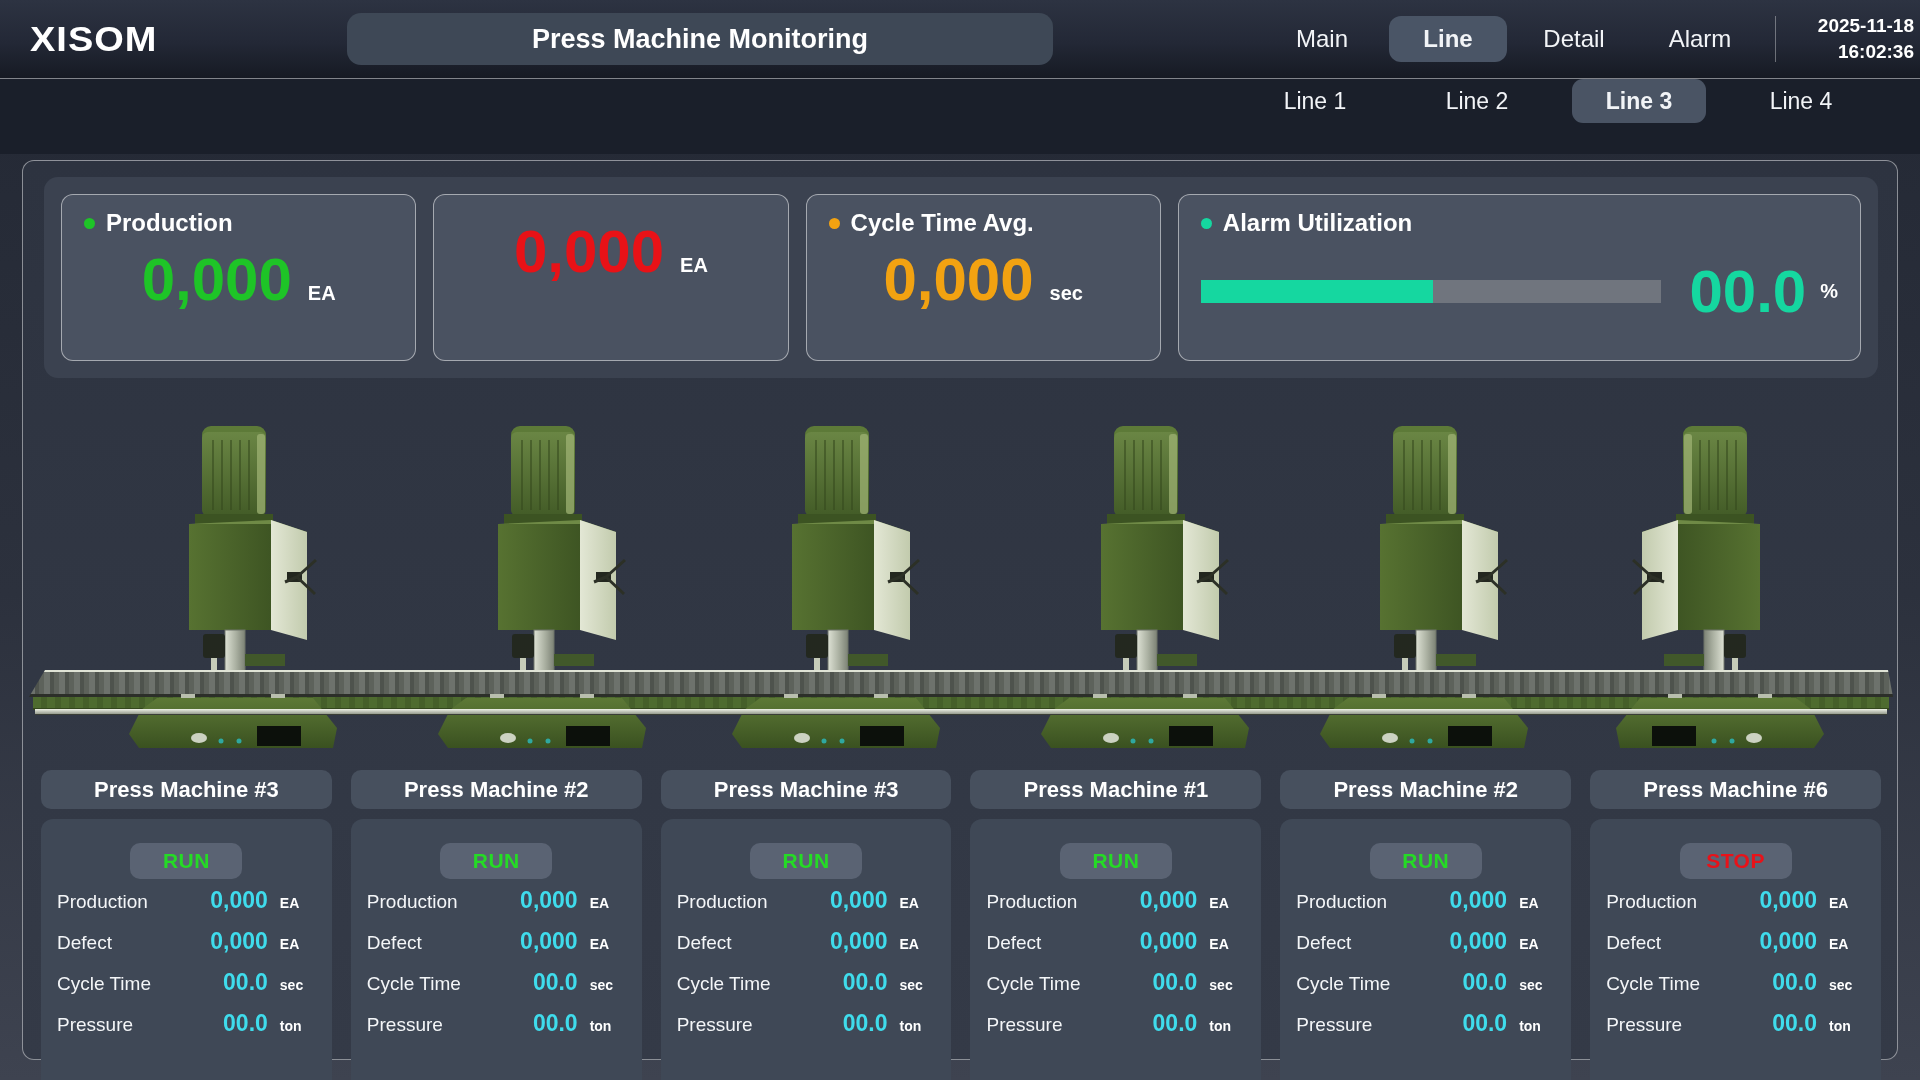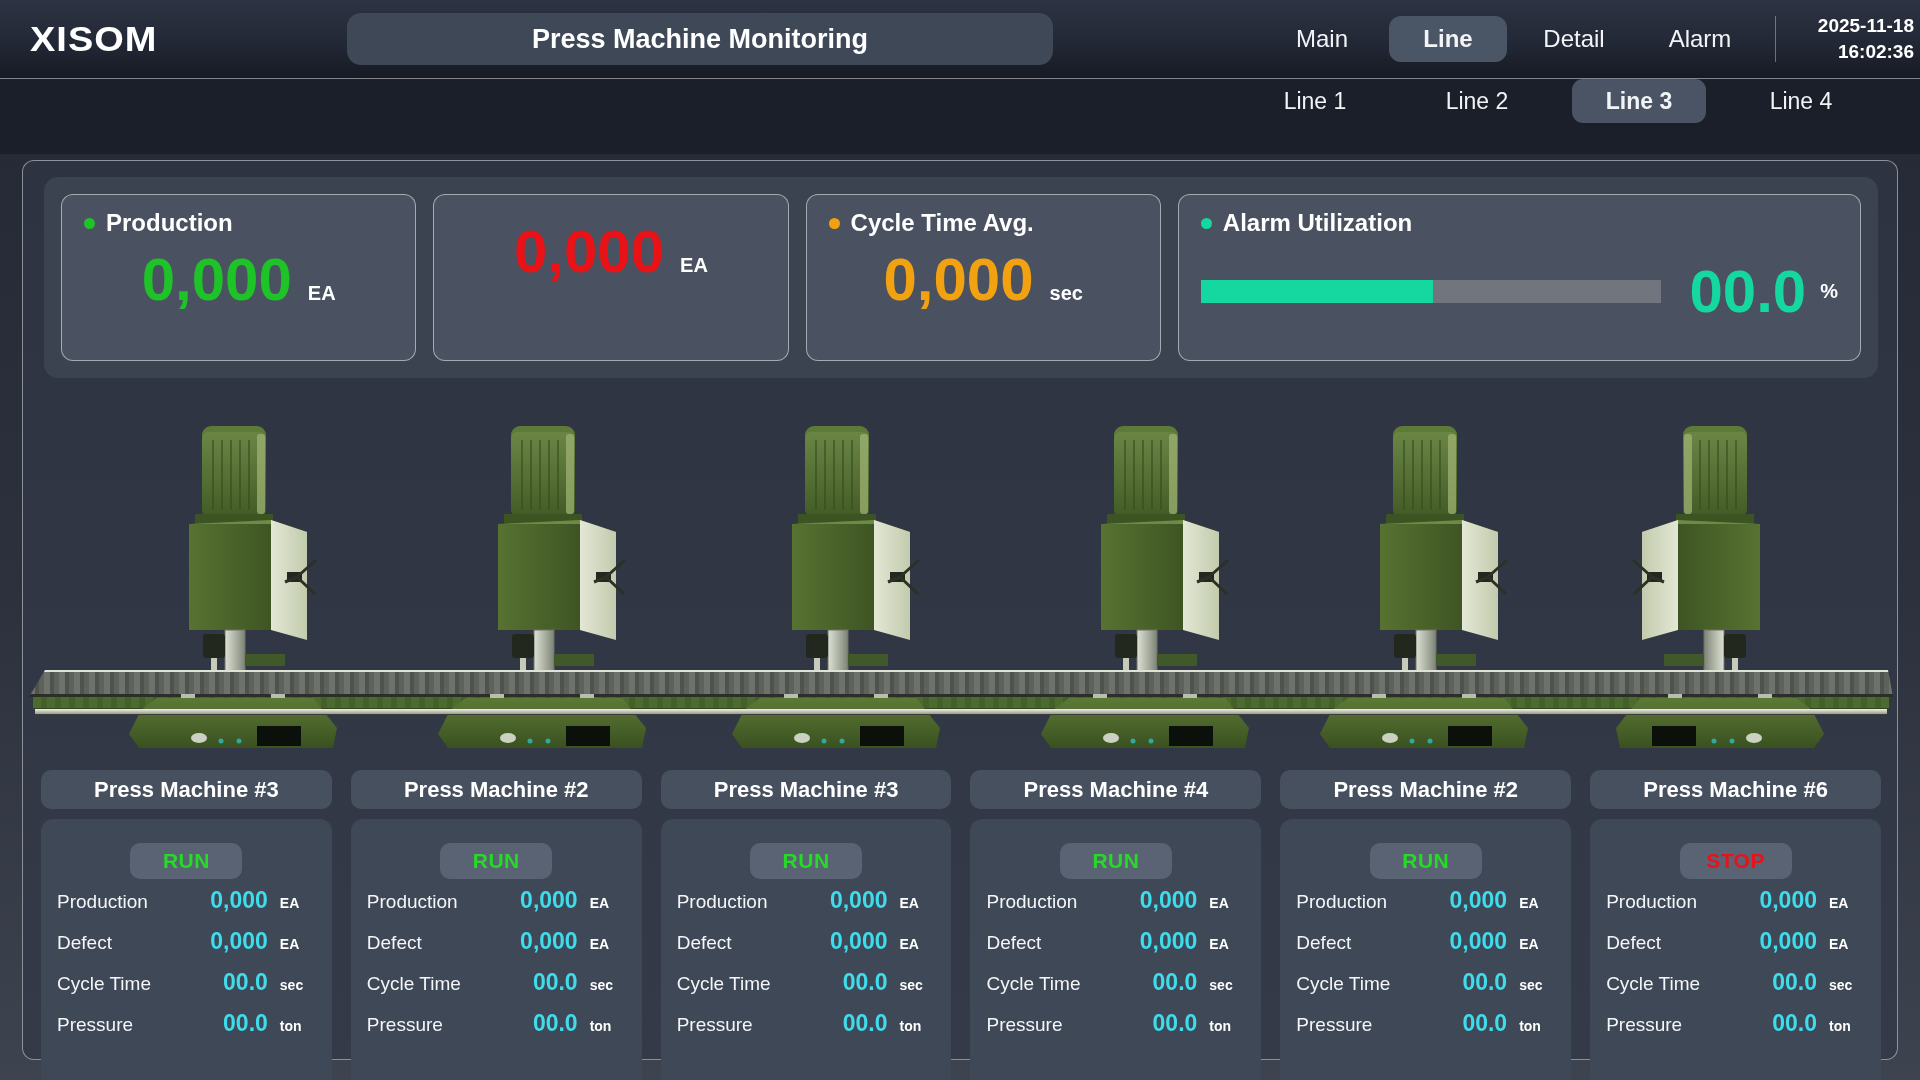--- a/index.html
+++ b/index.html
@@ -483,21 +483,21 @@
           <div class="prow">
               <span class="rlabel">Pressure</span>
               <span class="rvalue" style="color: rgb(63, 220, 236);">00.0</span>
               <span class="runit">ton</span>
             </div>
         </div>
       </div>
     </div>
 
     <div class="mpanel">
-      <div class="mpanel-title">Press Machine #4</div>
+      <div class="mpanel-title">Press Machine #1</div>
       <div class="mpanel-body">
         <div class="status-badge" style="color: rgb(37, 219, 37);">RUN</div>
         <div class="rows">
           <div class="prow">
               <span class="rlabel">Production</span>
               <span class="rvalue" style="color: rgb(63, 220, 236);">0,000</span>
               <span class="runit">EA</span>
             </div>
           <div class="prow">
               <span class="rlabel">Defect</span>

